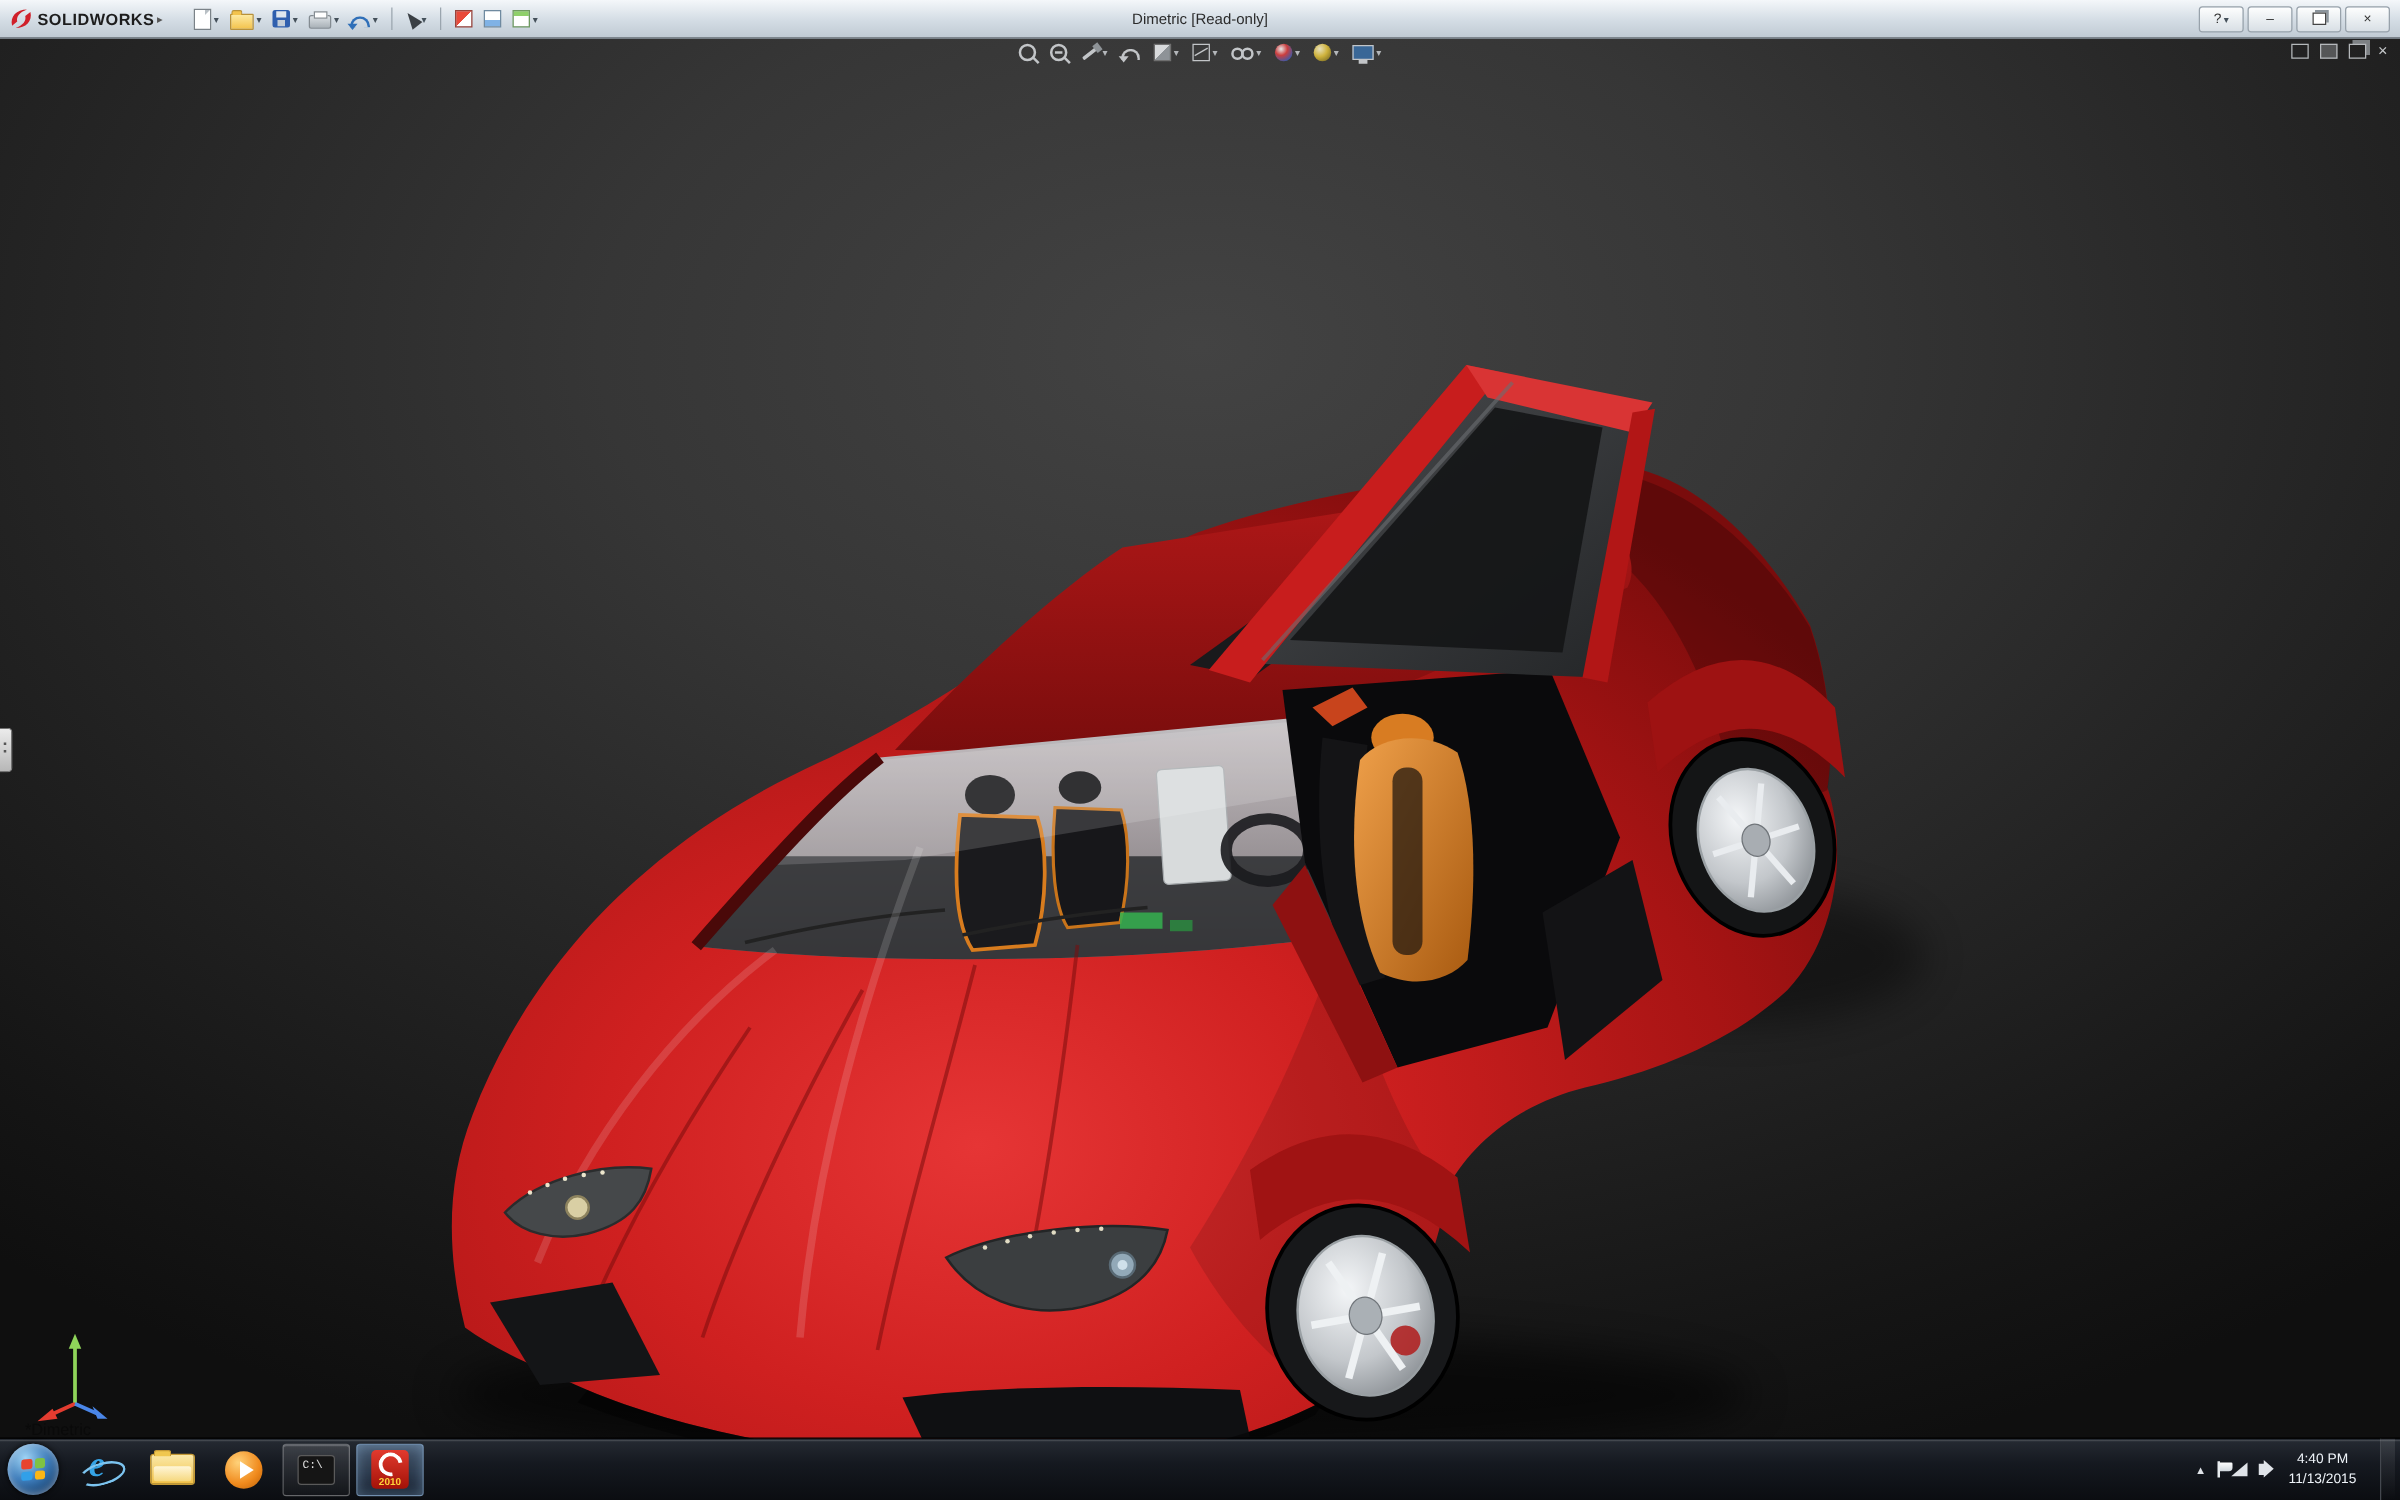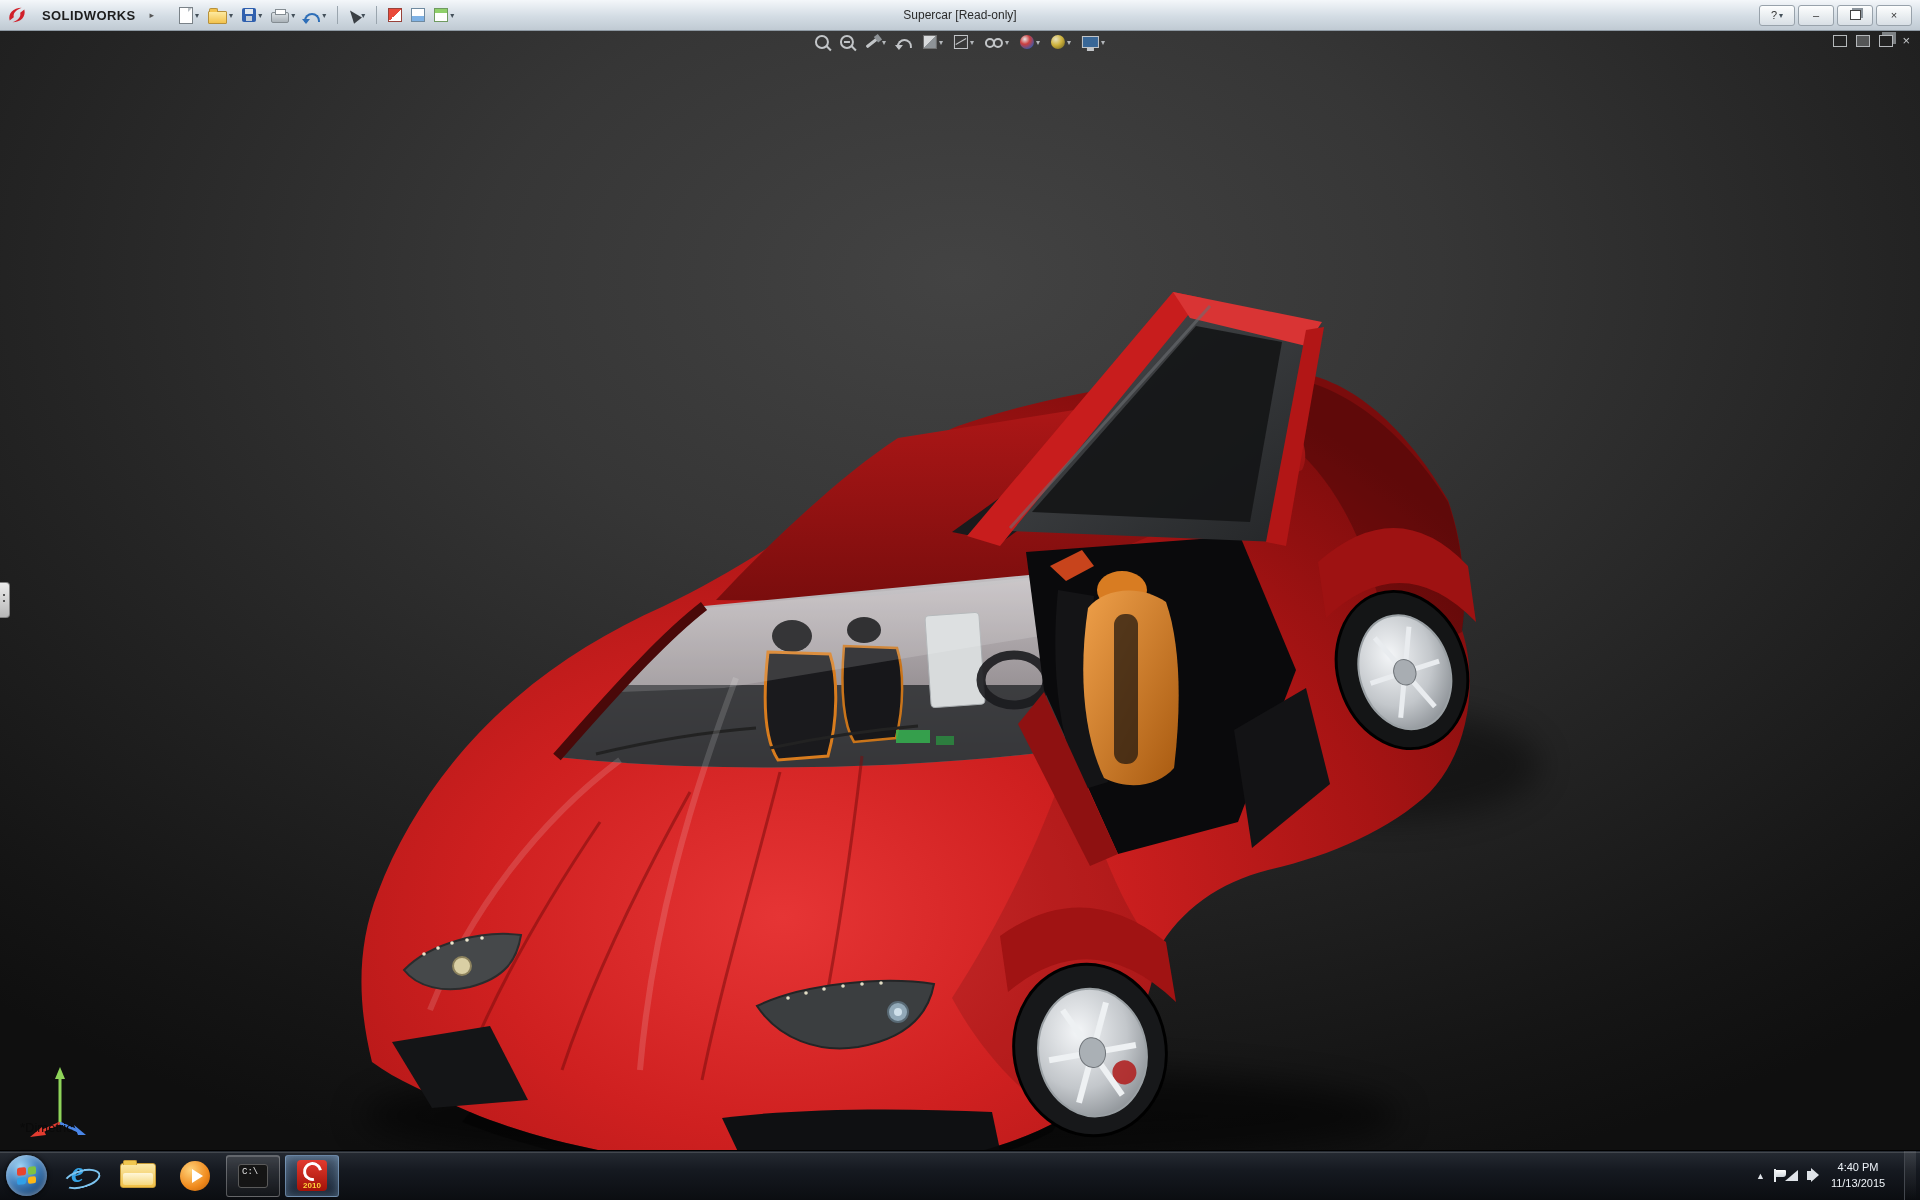--- a/index.html
+++ b/index.html
@@ -2,21 +2,21 @@
 <html><head>
 <meta charset="utf-8">
 <style>
   html,body{margin:0;padding:0;width:1920px;height:1200px;overflow:hidden;
     font-family:"Liberation Sans",sans-serif;background:#000;}
 
   
   .menubar{position:absolute;top:0;left:0;right:0;height:30px;
     background:linear-gradient(#f4f7fa,#d3dce4 55%,#c0cad3);
     border-bottom:1px solid #8e99a3;display:flex;align-items:center;z-index:20;}
-  .logo{display:flex;align-items:center;gap:14px;padding:0 8px 0 6px;}
+  .logo{display:flex;align-items:center;gap:2px;padding:0 8px 0 6px;}
   .brand{font-weight:bold;font-size:13px;color:#1d1d1d;letter-spacing:.4px;}
   .flyout{font-size:9px;color:#555;}
   .tb-icons{display:flex;align-items:center;gap:3px;margin-left:14px;}
   .tb-item{display:flex;align-items:center;gap:2px;padding:2px 3px;border-radius:3px;}
   .caret{font-size:8px;color:#44505a;}
   .sep{width:1px;height:18px;background:#9aa5ae;margin:0 5px;}
   .title{position:absolute;left:50%;top:0;transform:translateX(-50%);
     line-height:30px;font-size:12px;color:#2b2b2b;white-space:nowrap;}
   .win-controls{margin-left:auto;display:flex;align-items:center;gap:3px;padding-right:8px;}
   .wc-btn{min-width:26px;height:19px;border:1px solid #98a2ab;border-radius:3px;
@@ -72,21 +72,21 @@
   .dc{width:12px;height:10px;border:1px solid #cfd3d6;opacity:.85;position:relative;}
   .dc.fill{background:rgba(207,211,214,.35);}
   .dc.stack{box-shadow:3px -3px 0 -0px #8e9296;}
   .dc-x{color:#d6d9dc;font-size:13px;line-height:10px;opacity:.9;}
 
   .edge-tab{position:absolute;left:0;top:552px;width:9px;height:34px;
     background:linear-gradient(#ececec,#b7b7b7);border:1px solid #828282;border-left:none;
     border-radius:0 4px 4px 0;}
   .edge-tab::before{content:"";position:absolute;left:3px;top:11px;width:2px;height:2px;background:#555;box-shadow:0 6px 0 #555;}
 
-  .view-label{position:absolute;left:20px;bottom:16px;font-size:13px;color:#0a0a0a;}
+  .view-label{position:absolute;left:20px;bottom:0;font-size:13px;color:#0a0a0a;}
   .triad{position:absolute;left:26px;bottom:12px;}
 
   
   .taskbar{position:absolute;left:0;right:0;bottom:0;height:49px;z-index:20;
     background:linear-gradient(#262b33,#151920 40%,#0b0d11);border-top:1px solid #000;
     display:flex;align-items:center;}
   .taskbar::before{content:"";position:absolute;top:1px;left:0;right:0;height:1px;background:rgba(255,255,255,.14);}
   .start-orb{width:41px;height:41px;border-radius:50%;margin:0 6px;flex:0 0 auto;
     background:radial-gradient(circle at 35% 28%, #9fd4f5, #3d7cba 45%, #16406f 78%, #0a2038);
     box-shadow:inset 0 0 7px rgba(255,255,255,.55), 0 0 5px rgba(0,0,0,.9);
@@ -166,21 +166,21 @@
         <span class="ic i-box1"></span>
       </span>
     <span class="tb-item">
         <span class="ic i-box2"></span>
       </span>
     <span class="tb-item">
         <span class="ic i-box3"></span>
         <span class="caret">▾</span>
       </span>
   </div>
-  <div class="title">Supercar [Read-only]</div>
+  <div class="title">Dimetric [Read-only]</div>
   <div class="win-controls">
     <span class="wc-btn">
         <span>?</span>
         <span class="caret">▾</span>
       </span>
     <span class="wc-btn">
         <span>–</span>
       </span>
     <span class="wc-btn">
         <span class="wc-restore"></span>

